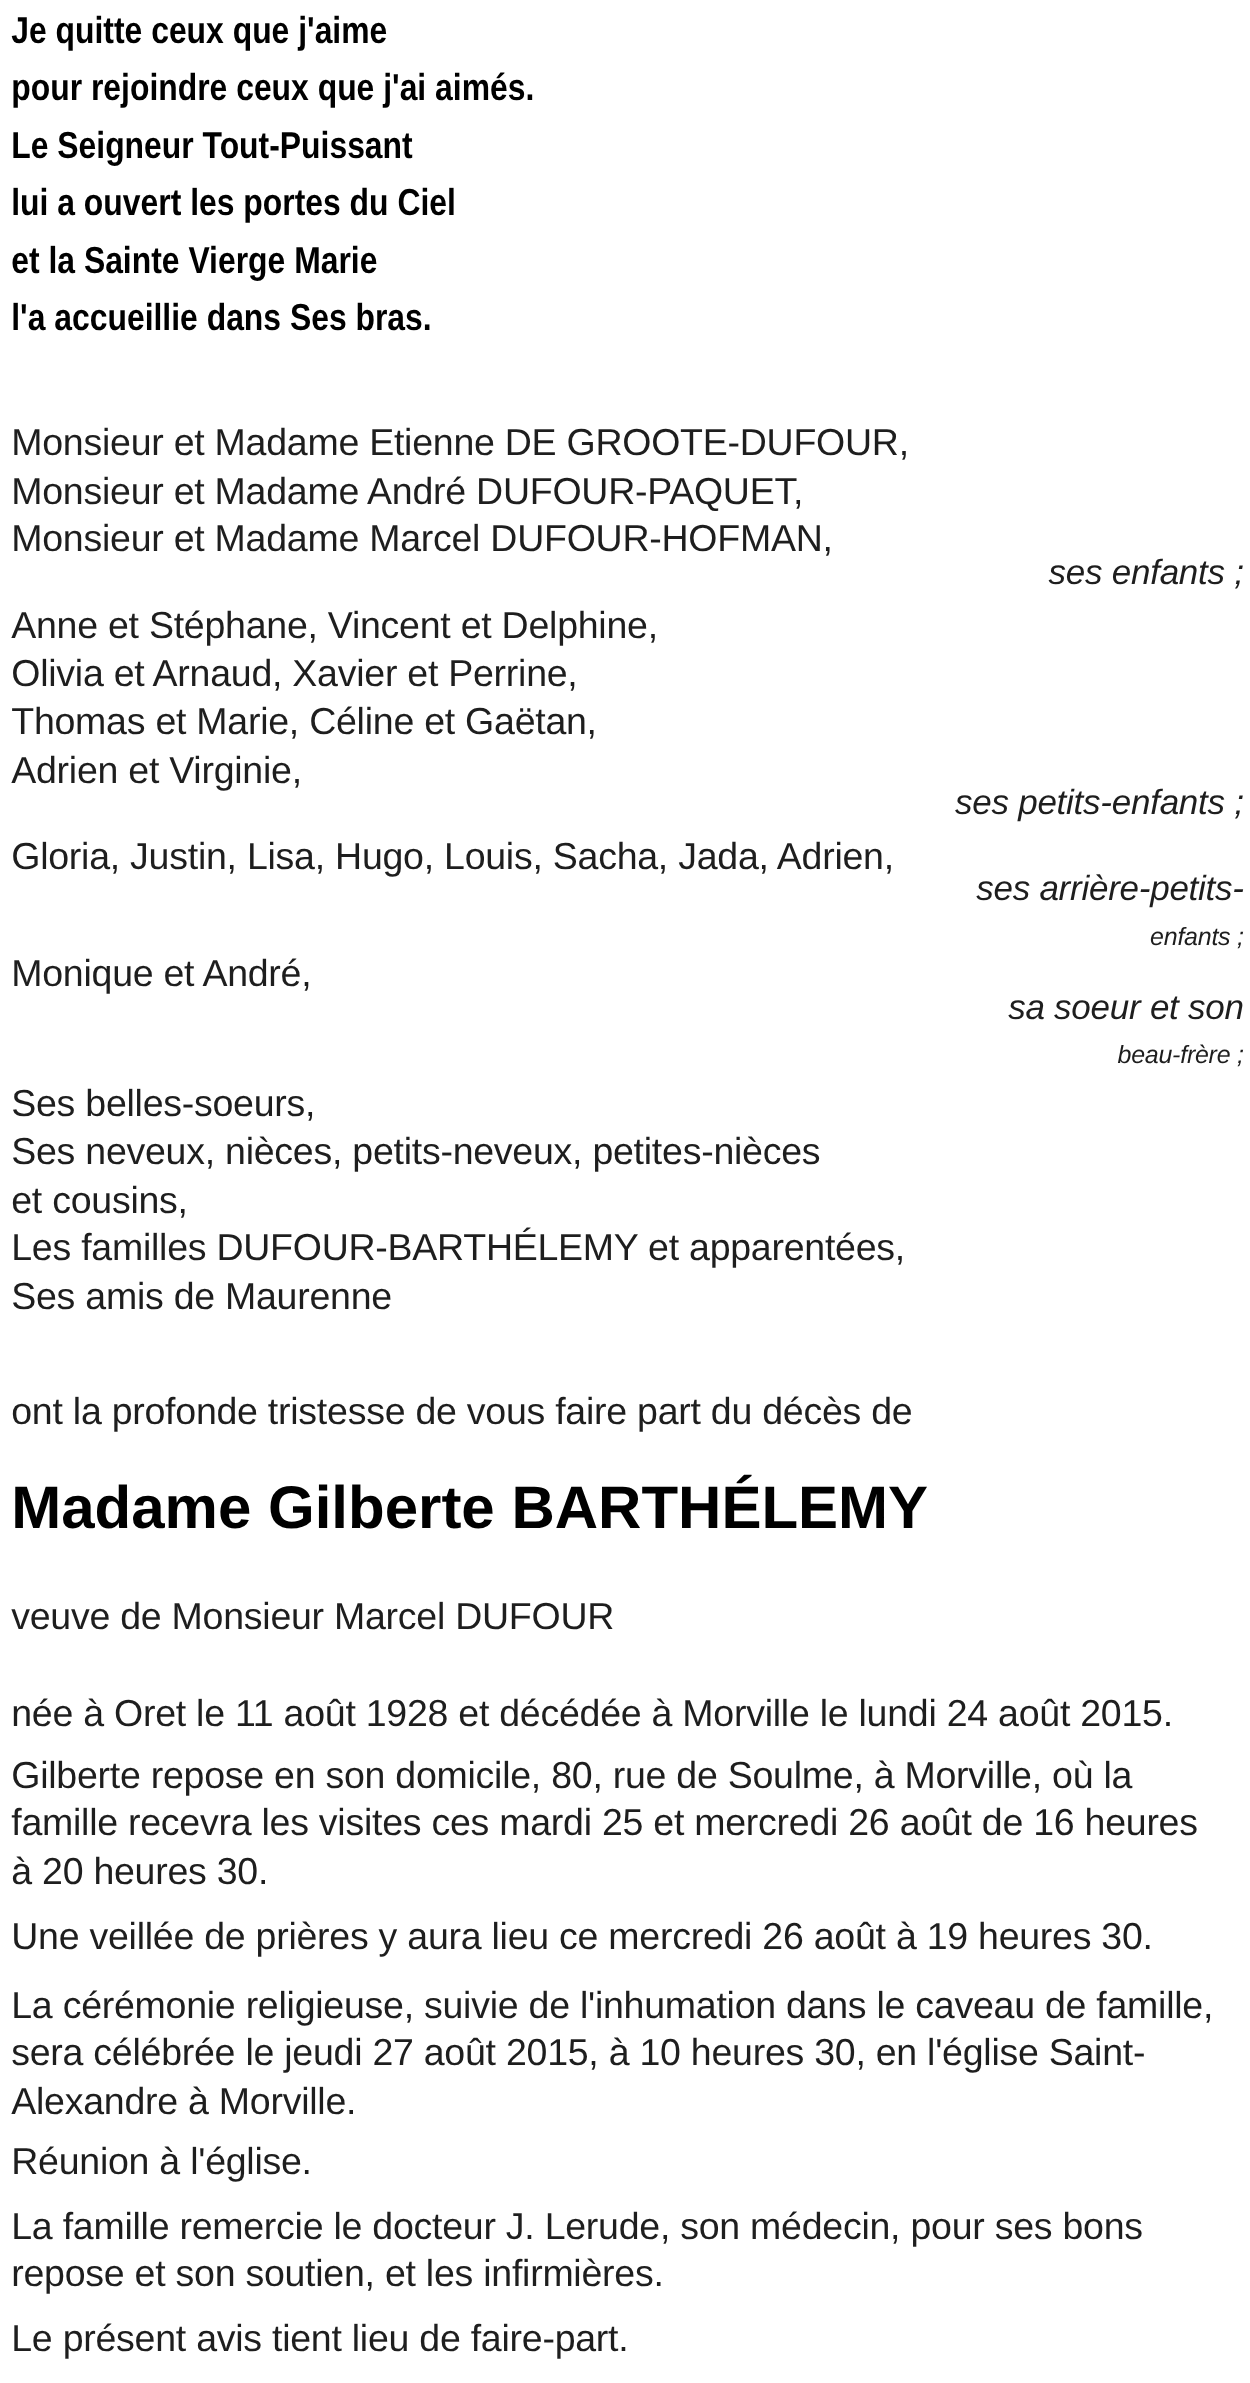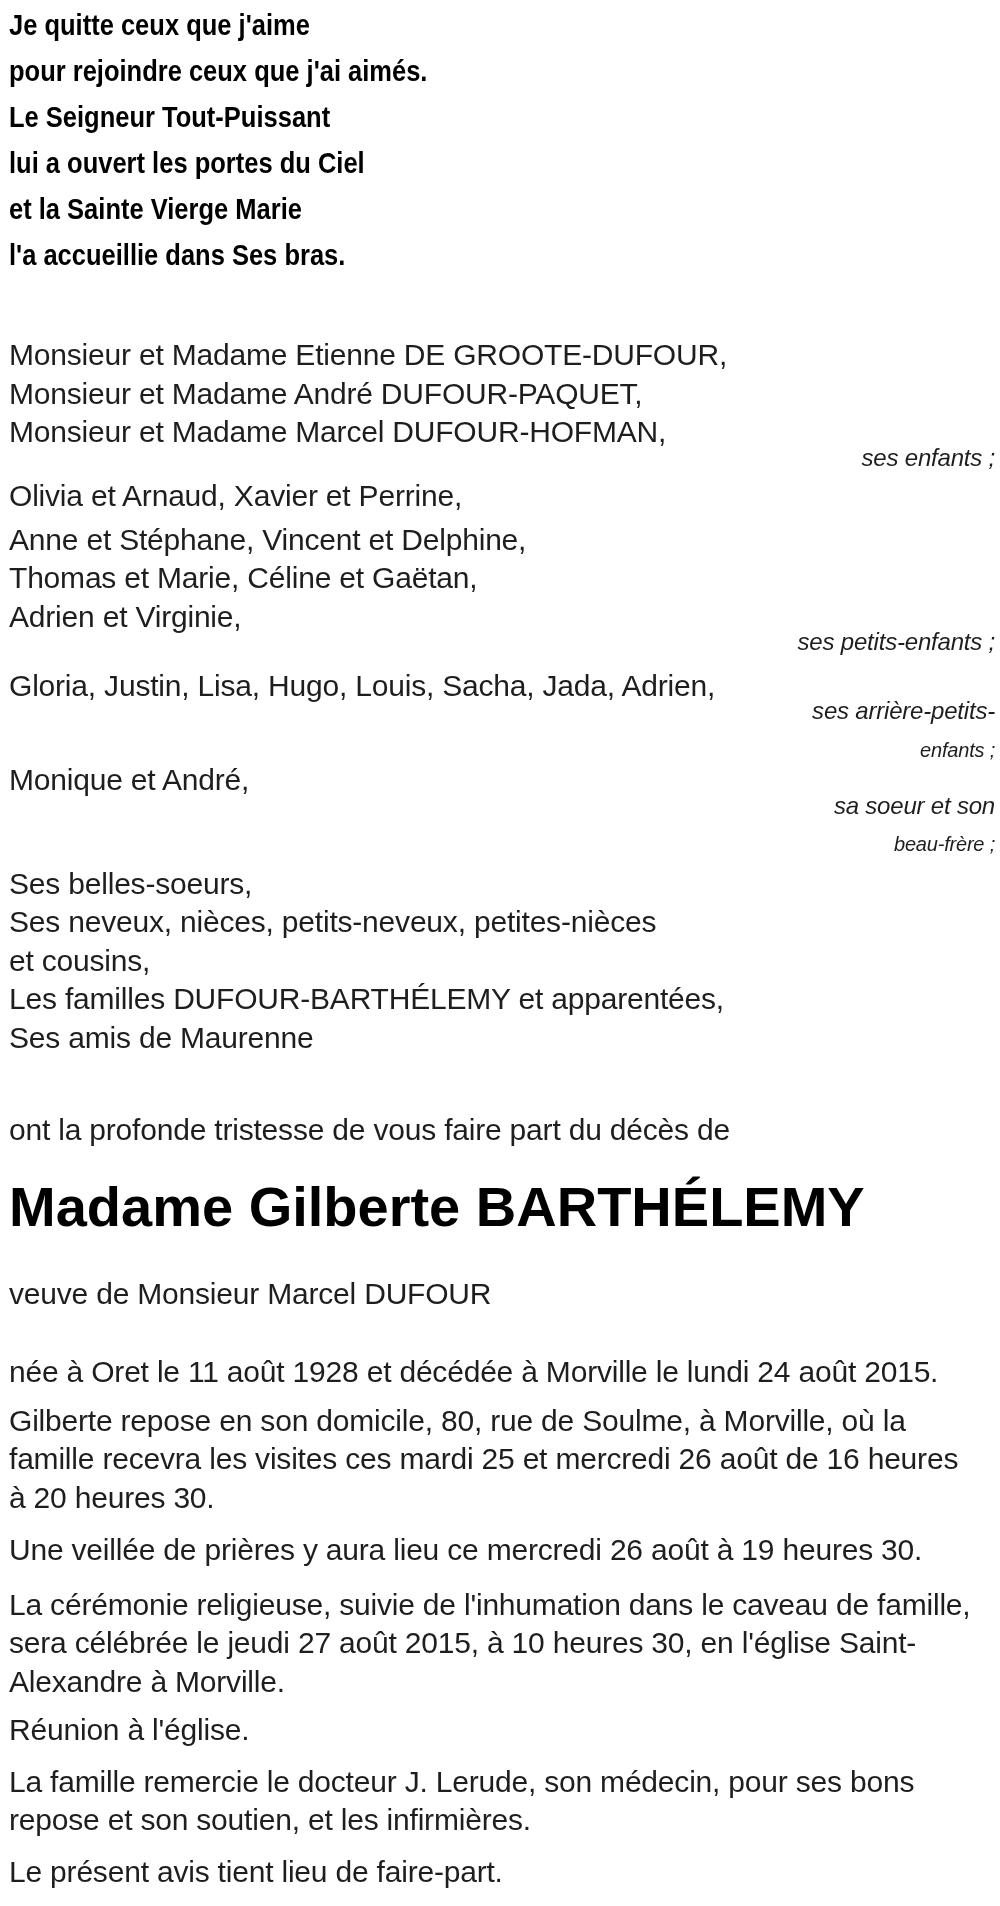--- a/index.html
+++ b/index.html
@@ -33,42 +33,42 @@
   
   .ln {
     font-size: 30px;
     line-height: 38.5px;
     letter-spacing: -0.2px;
     color: #1e1e1e;
     white-space: nowrap;
   }
   
   .ann {
-    font-size: 24px;
+    font-size: 28px;
     line-height: 38.5px;
     letter-spacing: -0.2px;
     color: #1e1e1e;
     font-style: italic;
     text-align: right;
     white-space: nowrap;
     margin-top: -13px;
   }
   .ann2 {
     font-size: 20px;
     line-height: 38.5px;
     letter-spacing: -0.2px;
     color: #1e1e1e;
     font-style: italic;
     text-align: right;
     white-space: nowrap;
   }
   
   .title {
     font-weight: bold;
-    font-size: 56px;
+    font-size: 48px;
     line-height: 48px;
     color: #000000;
     white-space: nowrap;
     margin-top: 33px;
   }
   .first-names { margin-top: 58px; }
   .after-ann   { margin-top: 5px; }
   .mta         { margin-top: -8px; }
   .mtb         { margin-top: 1px; }
   .announce    { margin-top: 54px; }
@@ -93,22 +93,22 @@
     <div class="ep">lui a ouvert les portes du Ciel</div>
     <div class="ep">et la Sainte Vierge Marie</div>
     <div class="ep">l'a accueillie dans Ses bras.</div>
   </div>
 
   <div class="ln first-names">Monsieur et Madame Etienne DE GROOTE-DUFOUR,</div>
   <div class="ln">Monsieur et Madame André DUFOUR-PAQUET,</div>
   <div class="ln">Monsieur et Madame Marcel DUFOUR-HOFMAN,</div>
   <div class="ann">ses enfants ;</div>
 
+  <div class="ln after-ann">Anne et Stéphane, Vincent et Delphine,</div>
   <div class="ln">Olivia et Arnaud, Xavier et Perrine,</div>
-  <div class="ln after-ann">Anne et Stéphane, Vincent et Delphine,</div>
   <div class="ln">Thomas et Marie, Céline et Gaëtan,</div>
   <div class="ln">Adrien et Virginie,</div>
   <div class="ann">ses petits-enfants ;</div>
 
   <div class="ln after-ann">Gloria, Justin, Lisa, Hugo, Louis, Sacha, Jada, Adrien,</div>
   <div class="ann">ses arrière-petits-</div>
   <div class="ann2">enfants ;</div>
 
   <div class="ln mta">Monique et André,</div>
   <div class="ann">sa soeur et son</div>

